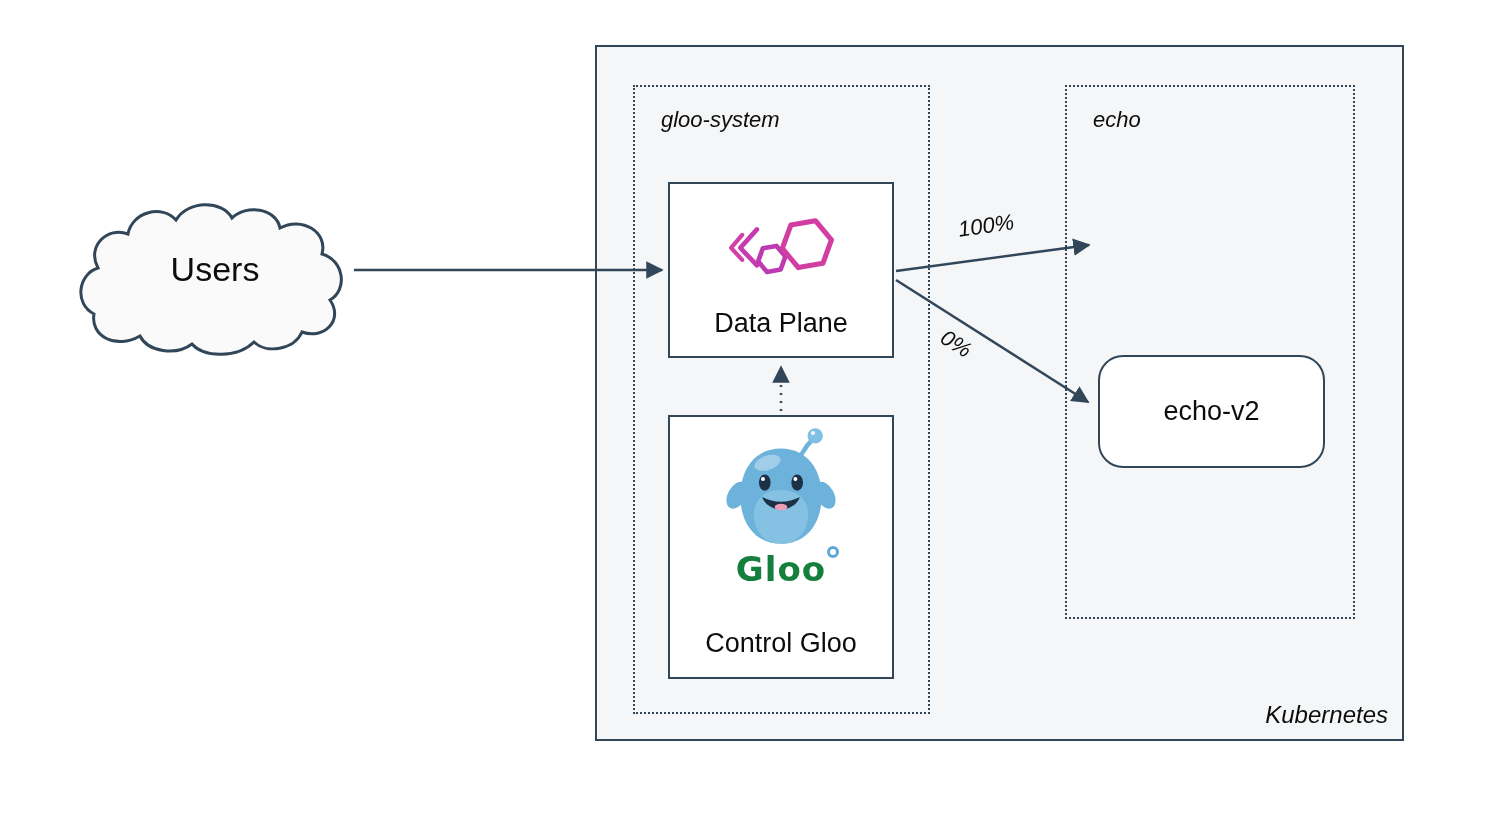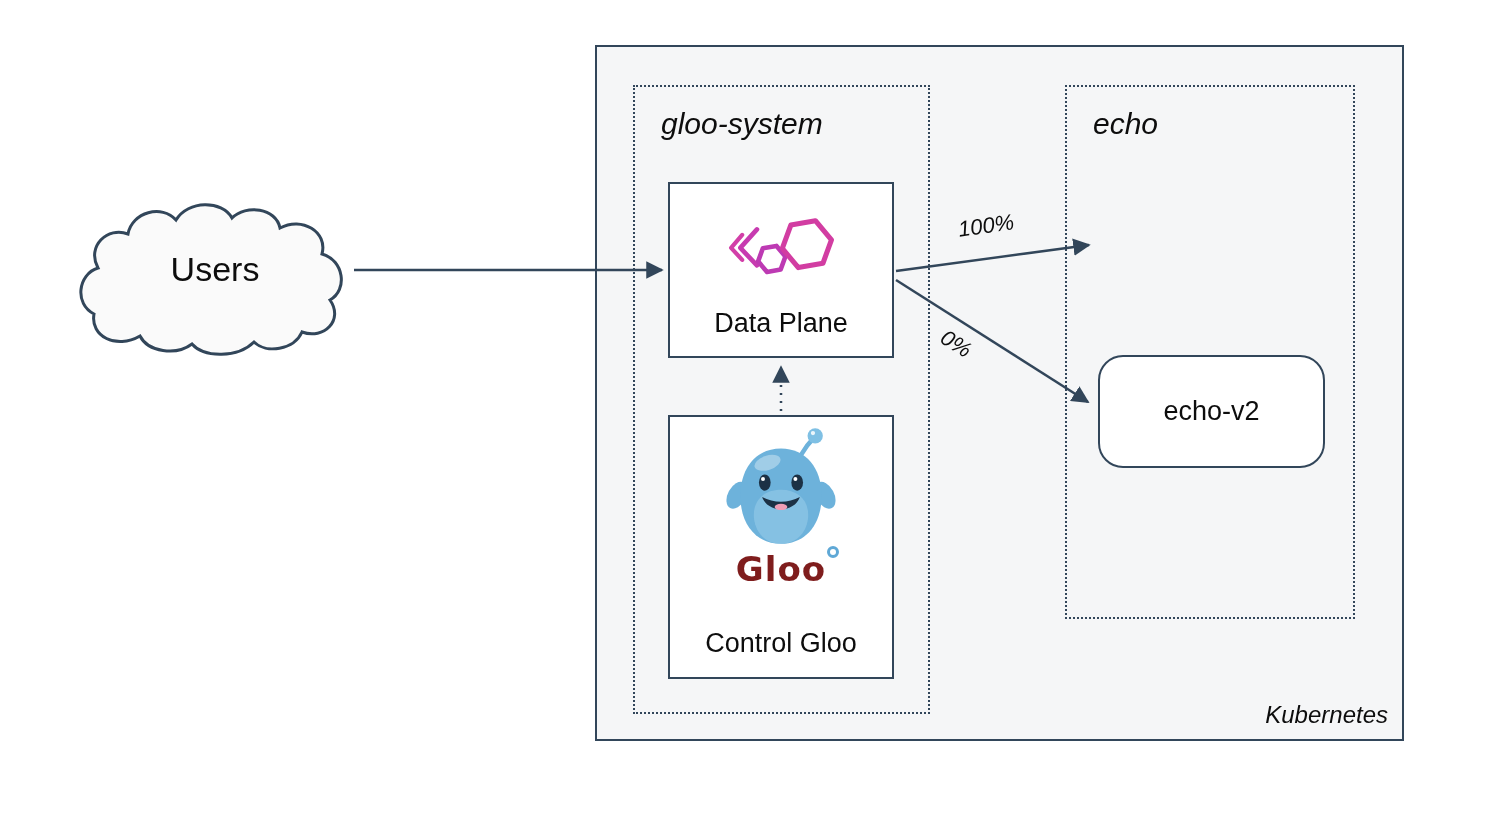--- a/index.html
+++ b/index.html
@@ -8,34 +8,34 @@
     font-family:"Liberation Sans",sans-serif;color:#0d0d0d;overflow:hidden;
   }
   
   .k8s-box{position:absolute;left:595px;top:45px;width:809px;height:696px;
     background:#f5f6f7;border:2px solid #32465a;box-sizing:border-box;}
   .k8s-label{position:absolute;right:14px;bottom:10px;font-size:24px;font-style:italic;}
   
   .ns-box{position:absolute;border:2px dotted #32465a;box-sizing:border-box;}
   .ns-gloo{left:633px;top:85px;width:297px;height:629px;}
   .ns-echo{left:1065px;top:85px;width:290px;height:534px;}
-  .ns-label{position:absolute;left:26px;top:20px;font-size:30px;font-style:italic;}
+  .ns-label{position:absolute;left:26px;top:20px;font-size:22px;font-style:italic;}
   
   .node{position:absolute;background:#ffffff;border:2px solid #32465a;box-sizing:border-box;
     display:flex;flex-direction:column;align-items:center;justify-content:center;}
   .node-label{font-size:27px;line-height:1.1;}
   .node-data-plane{left:668px;top:182px;width:226px;height:176px;gap:24px;padding-top:6px;}
   .node-control-plane{left:668px;top:415px;width:226px;height:264px;
     justify-content:flex-start;padding:8px 0 18px 0;}
   .node-control-plane .node-label{margin-top:auto;}
   .node-echo-v1{left:1098px;top:188px;width:227px;height:112px;}
   .node-echo-v2{left:1098px;top:355px;width:227px;height:113px;border-radius:25px;}
   
   .gloo-wordmark{position:relative;margin-top:-2px;font-family:"DejaVu Sans",sans-serif;
-    font-weight:bold;font-size:34px;letter-spacing:1px;color:#7f1d1d;}
+    font-weight:bold;font-size:34px;letter-spacing:1px;color:#15803d;}
   .gloo-wordmark::after{content:"";position:absolute;top:-3px;right:-13px;width:6px;height:6px;
     border:3px solid #5fa8d6;border-radius:50%;}
   
   .users-label{position:absolute;left:120px;top:250px;width:190px;text-align:center;font-size:34px;}
   .edge-label{position:absolute;font-size:22px;font-style:italic;white-space:nowrap;}
   .edge-100{left:958px;top:213px;transform:rotate(-8deg);}
   .edge-0{left:940px;top:331px;transform:rotate(32deg);}
   
   .overlay{position:absolute;left:0;top:0;pointer-events:none;}
 </style>

